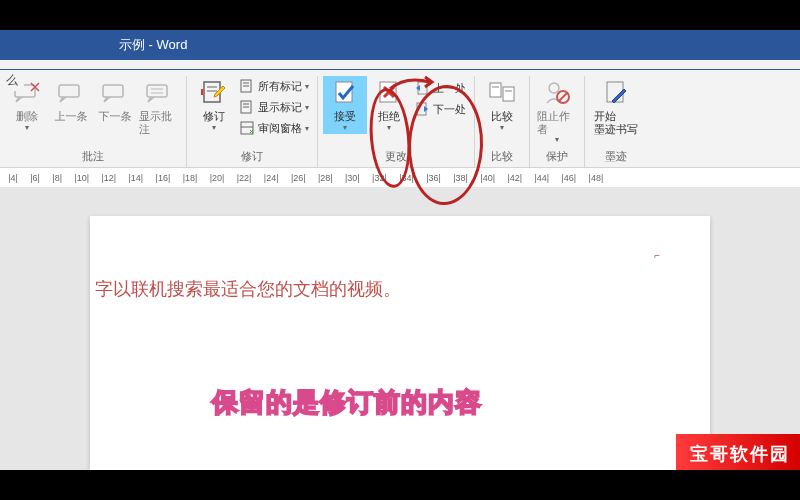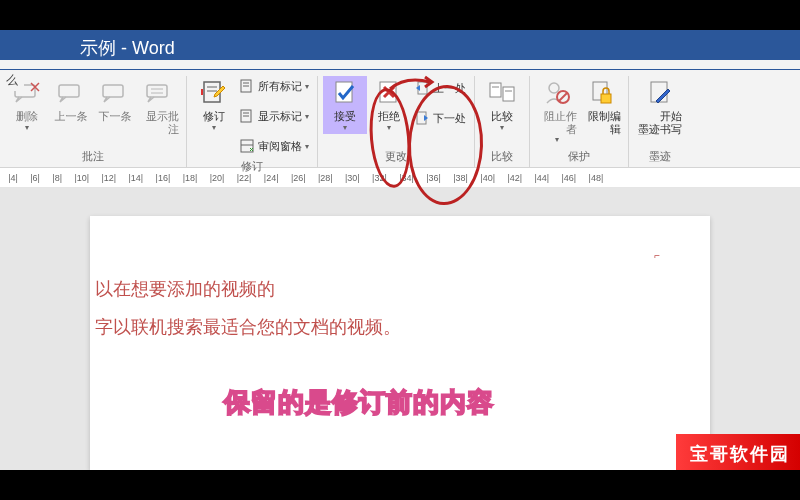--- a/index.html
+++ b/index.html
@@ -1,46 +1,46 @@
 <!DOCTYPE html>
 <html><head>
 <meta charset="utf-8">
 <style>
   * { box-sizing: border-box; margin: 0; padding: 0; }
   body { font-family: "Microsoft YaHei", Arial, sans-serif; background: #000; width: 800px; height: 500px; overflow: hidden; position: relative; }
   .letterbox-top { height: 30px; background: #000; }
   .app { background: #fff; height: 440px; position: relative; }
-  .titlebar { height: 30px; background: #2b579a; color: #fff; display: flex; align-items: flex-end; padding-left: 80px; font-size: 18px; }
+  .titlebar { height: 30px; background: #2b579a; color: #fff; display: flex; align-items: center; padding-left: 119px; font-size: 13px; }
   .ribbon-edge { height: 10px; background: #f3f3f3; border-bottom: 1px solid #2b579a; }
   .ribbon-tab-frag { position: absolute; left: 0; top: 40px; background: #f3f3f3; padding: 2px 6px; font-size: 12px; color: #444; }
   .ribbon { background: #f3f3f3; border-bottom: 1px solid #d4d4d4; height: 98px; display: flex; padding-top: 6px; }
   .group { display: flex; flex-direction: column; align-items: center; border-right: 1px solid #d4d4d4; padding: 0 5px; justify-content: space-between; }
   .group-body { display: flex; align-items: flex-start; }
   .group-label { font-size: 11px; color: #666; padding: 3px 0; }
   .lbtn { display: flex; flex-direction: column; align-items: center; width: 44px; padding: 2px; font-size: 11px; color: #777; cursor: pointer; }
   .lbtn.enabled { color: #333; }
   .lbtn .ico { width: 30px; height: 30px; display: flex; align-items: center; justify-content: center; margin-bottom: 2px; }
-  .lbtn .lbl { text-align: right; line-height: 1.15; }
+  .lbtn .lbl { text-align: left; line-height: 1.15; }
   .lbtn .dd { font-size: 8px; color: #666; }
-  .stack { display: flex; flex-direction: column; gap: 10px; }
+  .stack { display: flex; flex-direction: column; gap: 1px; }
   .sm-row { display: flex; align-items: center; font-size: 11px; color: #333; padding: 1px 3px; height: 20px; cursor: pointer; white-space: nowrap; }
   .sm-row .ico { width: 16px; height: 16px; display: inline-flex; align-items: center; justify-content: center; margin-right: 3px; }
   .sm-row .dd { font-size: 8px; margin-left: 3px; color: #666; }
-  .hl { background: #c4b5fd; }
+  .hl { background: #7dd3fc; }
   .ruler { height: 20px; background: #fff; border-bottom: 1px solid #e5e5e5; display: flex; align-items: center; font-size: 9px; color: #666; padding-left: 2px; overflow: hidden; white-space: nowrap; }
   .ruler span { margin: 0 6.2px; }
   .page-area { background: #e6e6e6; height: 282px; padding-top: 28px; display: flex; justify-content: center; }
   .page { background: #fff; width: 620px; box-shadow: 0 2px 5px rgba(0,0,0,0.2); padding: 55px 15px 15px 5px; font-size: 18px; line-height: 2.0; color: #c0504d; position: relative; }
   .page p { margin-bottom: 2px; }
   .page .cursor-mark { position: absolute; top: 30px; right: 50px; color: #c0504d; font-size: 10px; }
   .annot { position: absolute; pointer-events: none; border: 3px solid #b22; border-radius: 50%; }
   .annot1 { left: 370px; top: 58px; width: 40px; height: 100px; transform: rotate(-5deg); }
   .annot2 { left: 408px; top: 55px; width: 75px; height: 120px; transform: rotate(2deg); }
   .annot-arrow { position: absolute; left: 385px; top: 44px; pointer-events: none; }
-  .overlay-caption { position: absolute; left: 224px; top: 385px; font-size: 26px; font-weight: bold; color: #fff3a0; -webkit-text-stroke: 2px #d94a8c; text-shadow: 0 0 3px #fff; pointer-events: none; letter-spacing: 1px; }
+  .overlay-caption { position: absolute; left: 212px; top: 385px; font-size: 26px; font-weight: bold; color: #fff3a0; -webkit-text-stroke: 2px #d94a8c; text-shadow: 0 0 3px #fff; pointer-events: none; letter-spacing: 1px; }
   .watermark { position: absolute; right: 0; bottom: 30px; background: linear-gradient(to right, #ff3b3b, #d40000); color: #fff; font-size: 18px; font-weight: bold; padding: 8px 10px 4px 14px; letter-spacing: 2px; }
   svg { display: block; }
 </style>
 </head>
 <body>
 
 <div class="letterbox-top"></div>
 <div class="app">
   <div class="titlebar">
     <span>示例  -  Word</span>
@@ -220,30 +220,20 @@
           <span class="ico">
             <svg width="28" height="28" viewBox="0 0 28 28">
                 <circle cx="11" cy="9" r="5" fill="none" stroke="#b8b8b8" stroke-width="1.5"></circle>
                 <path d="M4 24 Q11 16 18 24" fill="none" stroke="#b8b8b8" stroke-width="1.5"></path>
                 <circle cx="20" cy="18" r="6" fill="none" stroke="#c55" stroke-width="2"></circle>
                 <line x1="16" y1="22" x2="24" y2="14" stroke="#c55" stroke-width="2"></line>
               </svg>
           </span>
           <span class="lbl">阻止作者</span>
           <span class="dd">▾</span>
-        </div>
-        <div class="lbtn enabled">
-          <span class="ico">
-            <svg width="28" height="28" viewBox="0 0 28 28">
-                <rect x="6" y="3" width="14" height="18" fill="none" stroke="#888"></rect>
-                <rect x="14" y="15" width="10" height="9" fill="#fc3" stroke="#c80"></rect>
-                <path d="M16 15 v-3 a3 3 0 0 1 6 0 v3" fill="none" stroke="#c80" stroke-width="1.5"></path>
-              </svg>
-          </span>
-          <span class="lbl">限制编辑</span>
         </div>
       </div>
       <div class="group-label">保护</div>
     </div>
 
     <div class="group" style="border-right:none;">
       <div class="group-body">
         <div class="lbtn enabled" style="width:52px;">
           <span class="ico">
             <svg width="28" height="28" viewBox="0 0 28 28">
@@ -282,21 +272,20 @@
       <span>|40|</span>
       <span>|42|</span>
       <span>|44|</span>
       <span>|46|</span>
       <span>|48|</span>
     </div>
 
   <div class="page-area">
     <div class="page">
       <span class="cursor-mark">⌐</span>
-      <p>以在想要添加的视频的</p>
       <p>字以联机搜索最适合您的文档的视频。</p>
     </div>
   </div>
 
   <svg class="annot-arrow" width="50" height="20">
       <path d="M5 15 Q20 2 45 8" fill="none" stroke="#b22" stroke-width="3"></path>
       <path d="M40 3 L47 8 L40 13" fill="none" stroke="#b22" stroke-width="3"></path>
     </svg>
   <div class="annot annot1"></div>
   <div class="annot annot2"></div>

